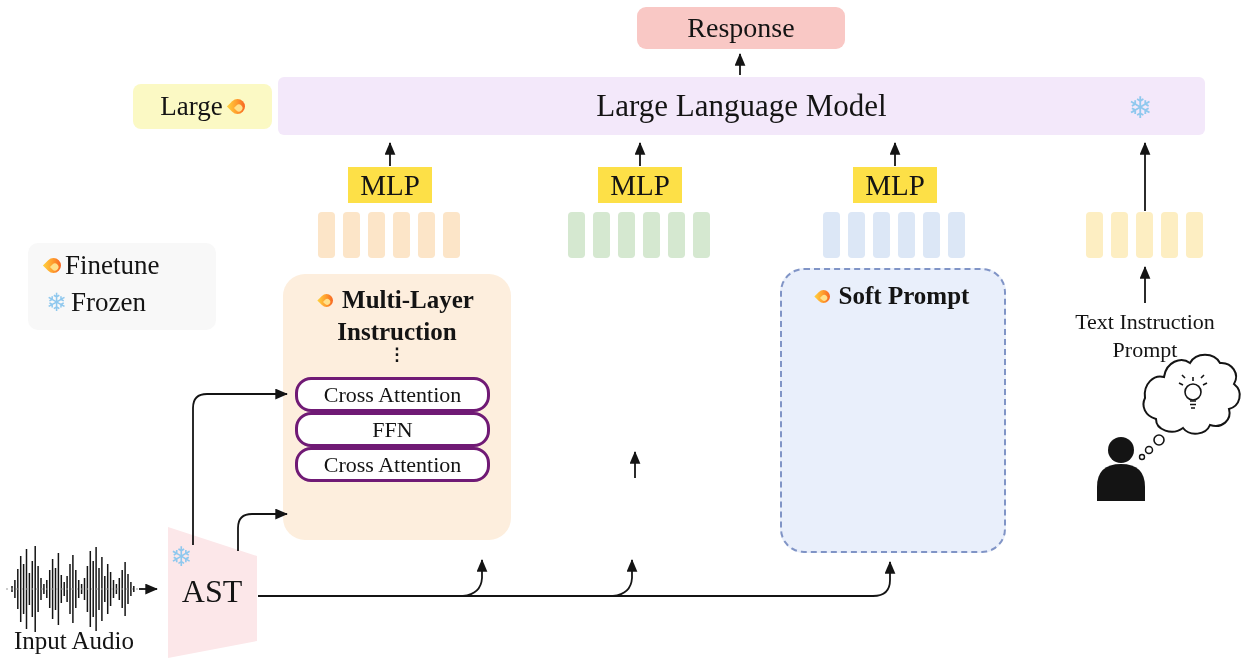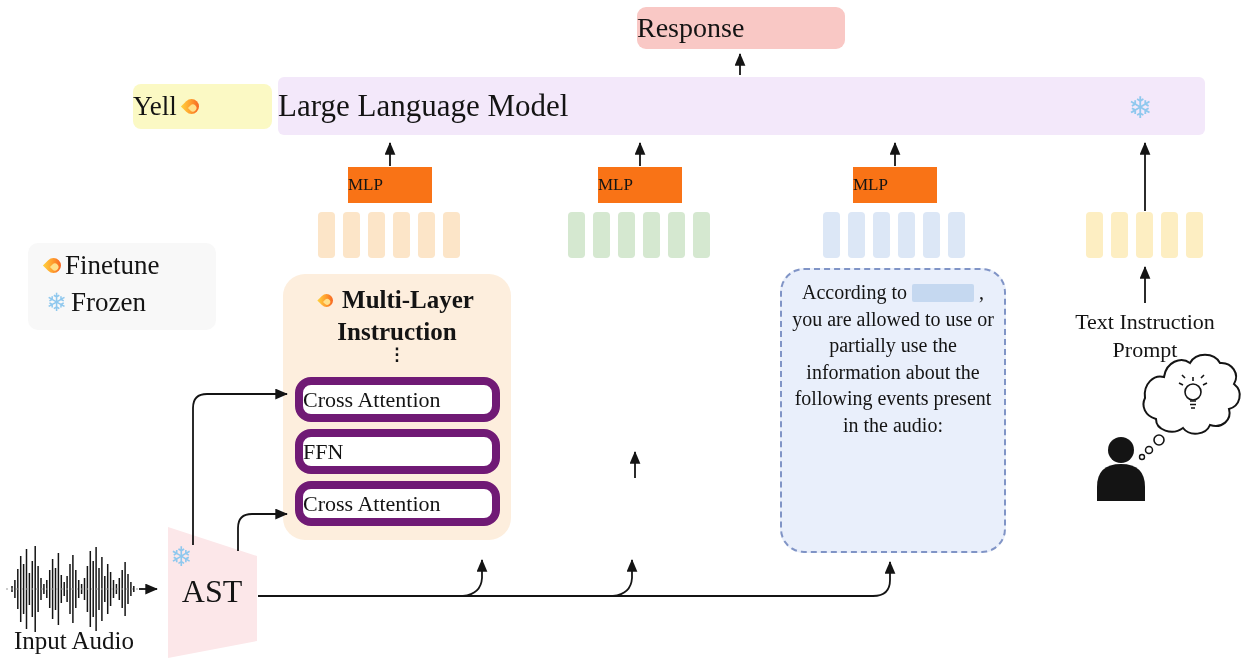--- a/index.html
+++ b/index.html
@@ -1,55 +1,55 @@
 <!DOCTYPE html>
 <html><head>
 <meta charset="utf-8">
 <style>
   html,body{margin:0;padding:0;background:#fff;}
   .canvas{position:relative;width:1247px;height:664px;background:#fff;overflow:hidden;
           font-family:"Liberation Serif", serif;color:#141414;}
   .abs{position:absolute;}
-  .ctr{display:flex;align-items:center;}
+  .ctr{display:flex;align-items:center;justify-content:center;}
 
   
   .response{left:637px;top:7px;width:208px;height:42px;background:#f9c8c5;border-radius:9px;font-size:28px;}
   .llm{left:278px;top:77px;width:927px;height:58px;background:#f3e8fa;border-radius:6px;font-size:31px;}
   .lora{left:133px;top:84px;width:139px;height:45px;background:#fbf9c4;border-radius:8px;font-size:27px;gap:7px;}
   .snow{font-family:"DejaVu Sans", sans-serif;color:#8fc8ee;}
   .llm-snow{left:1128px;top:90px;font-size:30px;}
 
   
   .flame{display:inline-block;width:15px;height:15px;background:linear-gradient(135deg,#ffd23e 0%,#ff9f2e 45%,#f4511e 100%);
          border-radius:0 50% 50% 50%;transform:rotate(-45deg);position:relative;flex:0 0 auto;}
   .flame::after{content:"";position:absolute;left:4px;top:6px;width:7px;height:7px;background:#ffe08a;border-radius:0 50% 50% 50%;}
   .flame.sm{width:13px;height:13px;}
   .flame.sm::after{left:3px;top:5px;width:6px;height:6px;}
 
   
-  .mlp{width:84px;height:36px;background:#f97316;border-radius:0;font-size:17px;top:167px;}
+  .mlp{width:84px;height:36px;background:#fde047;border-radius:0;font-size:29px;top:167px;}
   .mlp1{left:348px;} .mlp2{left:598px;} .mlp3{left:853px;}
 
   
   .tokrow{top:212px;display:flex;gap:8px;}
   .tok{width:17px;height:46px;border-radius:4px;}
   .toks-agg{left:318px;} .toks-qf{left:568px;} .toks-sp{left:823px;} .toks-ti{left:1086px;}
 
   
   .legend{left:28px;top:243px;width:188px;height:83px;background:#f8f8f8;border-radius:10px;padding-top:4px;}
   .legend-row{display:flex;align-items:center;gap:4px;padding-left:18px;height:37px;font-size:27px;}
   .legend-row .snow{font-size:25px;}
 
   
   .block-title{width:100%;text-align:center;font-weight:bold;font-size:25px;display:flex;justify-content:center;align-items:center;gap:9px;}
   .mla{left:283px;top:274px;width:228px;height:266px;background:#fdeedd;border-radius:22px;}
   .mla-t1{top:12px;} .mla-t2{top:44px;}
   .dots{left:0;top:70px;width:100%;text-align:center;font-size:17px;font-weight:bold;letter-spacing:0;}
   .layers{left:12px;top:103px;}
-  .layer{width:189px;height:29px;background:#fff;border:8px solid #701a75;border-radius:16px;font-size:22px;margin-bottom:7px;}
+  .layer{width:189px;height:29px;background:#fff;border:3px solid #701a75;border-radius:16px;font-size:22px;}
 
   .qf{left:535px;top:274px;width:228px;height:266px;background:#e7f5e3;border-radius:22px;}
   .qf-title{top:14px;}
   .qf-inner{left:33px;top:58px;width:136px;height:107px;background:#fff;border:2px solid #141414;border-radius:20px;}
   .qf-bar{position:absolute;left:23px;width:85px;border-radius:2px;}
   .xn{left:177px;top:98px;font-size:25px;}
   .qbox{left:28px;top:207px;width:140px;height:23px;background:#fff;border:2px solid #141414;display:flex;gap:5px;padding:3px 0 0 6px;box-sizing:content-box;}
   .chip{width:22px;height:19px;border-radius:5px;box-sizing:border-box;}
   .queries-lbl{left:42px;top:237px;width:116px;text-align:center;font-size:24px;}
 
@@ -72,21 +72,21 @@
 </head>
 <body>
 
 <div class="canvas">
 
   <div class="abs ctr response">
     <span>Response</span>
   </div>
 
   <div class="abs ctr lora">
-    <span>Yell</span>
+    <span>Large</span>
     <span class="flame"></span>
   </div>
 
   <div class="abs ctr llm">
     <span>Large Language Model</span>
   </div>
   <span class="abs snow llm-snow">❄</span>
 
   <div class="abs ctr mlp mlp1">
       <span>MLP</span>
@@ -152,25 +152,23 @@
     <div class="abs dots">⋮</div>
     <div class="abs layers">
       <div class="ctr layer">Cross Attention</div>
       <div class="ctr layer">FFN</div>
       <div class="ctr layer">Cross Attention</div>
     </div>
   </div>
 
 
   <div class="abs sp">
-    <div class="sp-text">
-      <span>According to</span>
-      <span class="blank"></span>
-      <span>,</span>
-      <span>you are allowed to use or partially use the information about the following events present in the audio:</span>
+    <div class="block-title sp-title">
+      <span class="flame sm"></span>
+      <span>Soft Prompt</span>
     </div>
   </div>
 
   <div class="abs ti-label">
     <div>Text Instruction</div>
     <div>Prompt</div>
   </div>
 
   <div class="abs input-audio">Input Audio</div>
 

